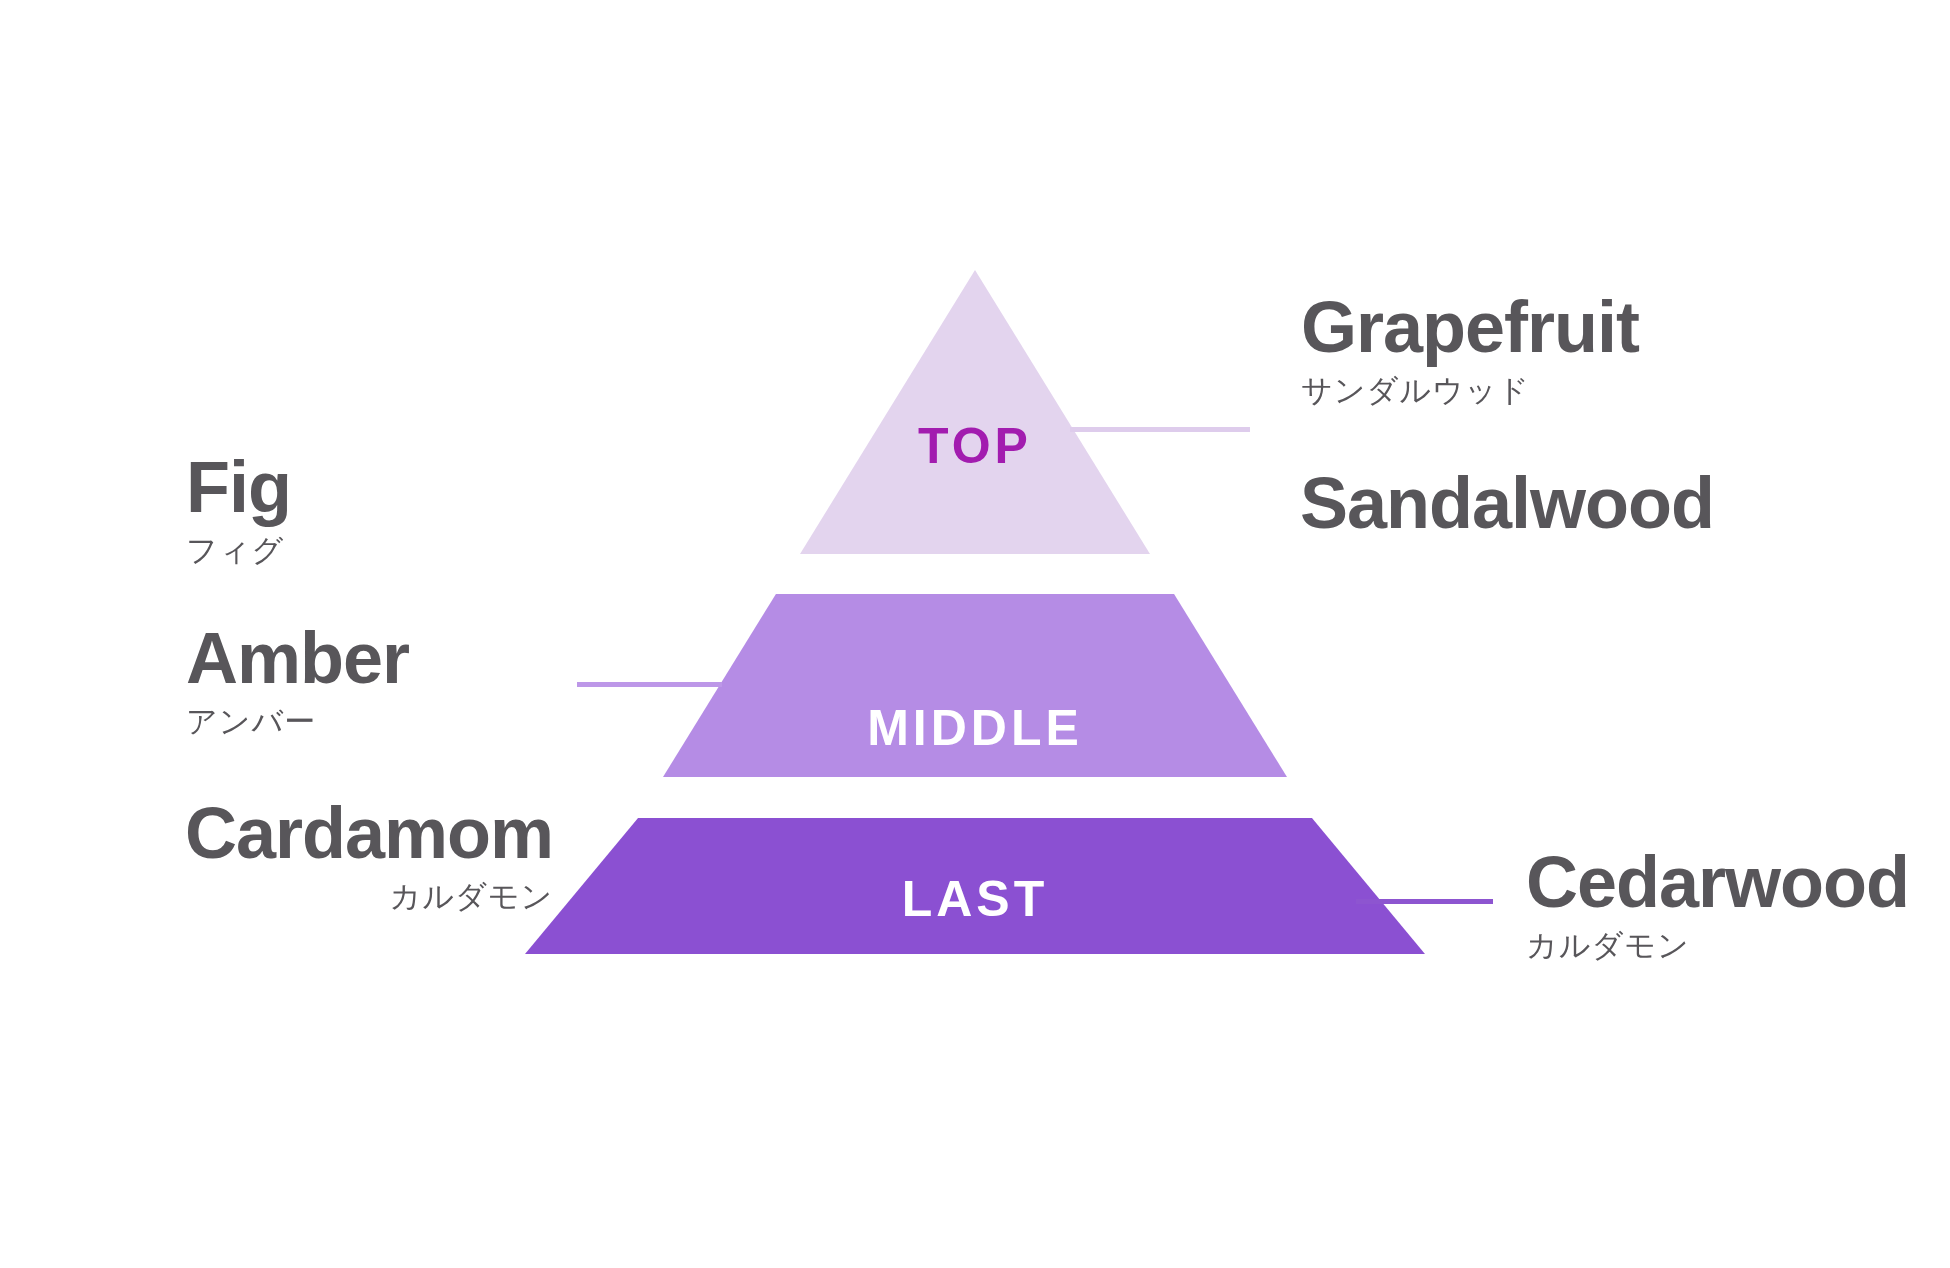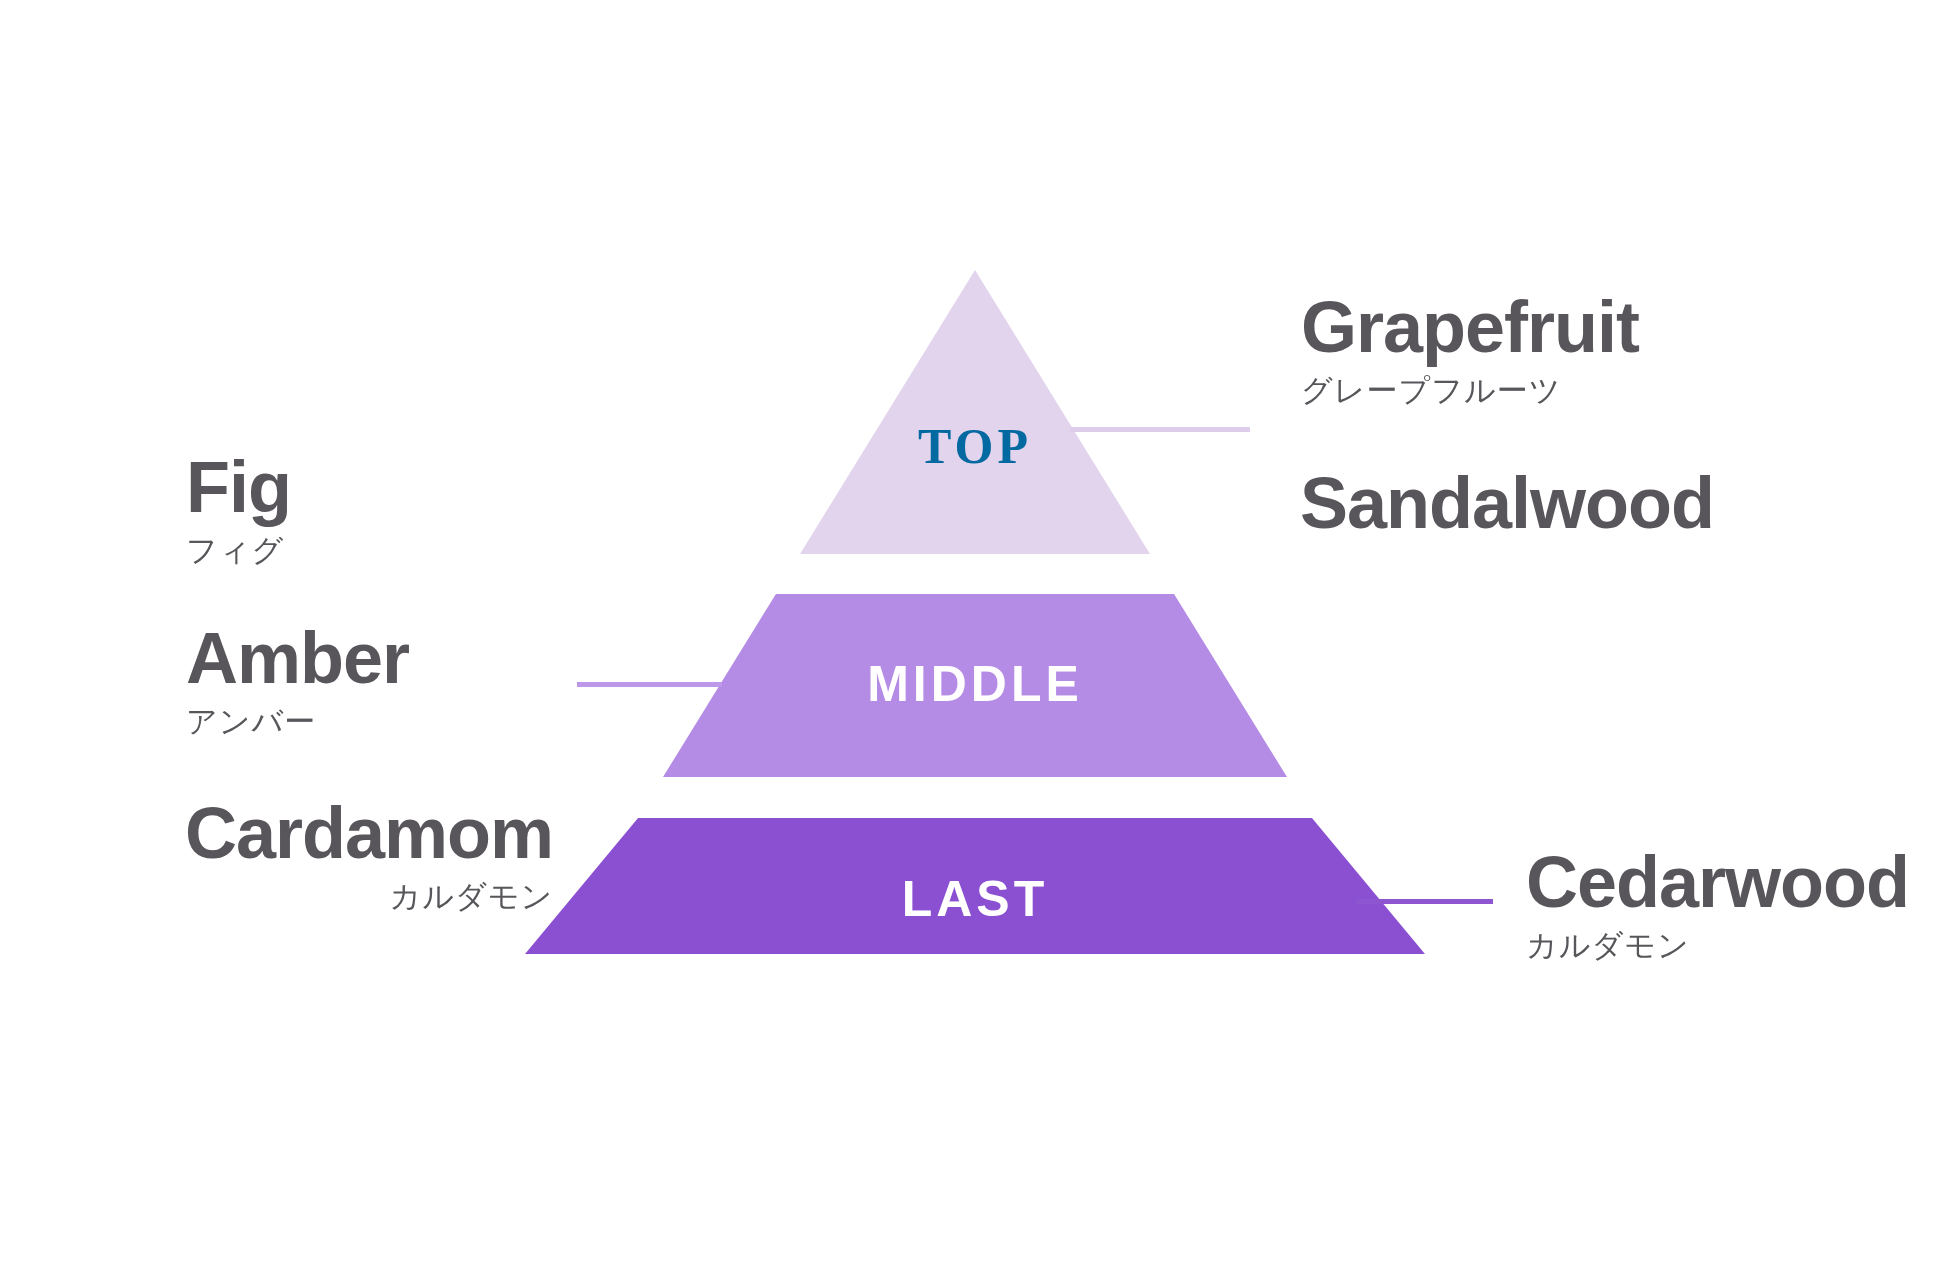--- a/index.html
+++ b/index.html
@@ -71,25 +71,25 @@
   .note-grapefruit { left: 1301px; top: 291px; }
   .note-sandalwood { left: 1300px; top: 467px; }
   .note-cedarwood  { left: 1526px; top: 846px; }
 </style>
 </head>
 <body>
 
 <div class="canvas">
 
   <div class="tier tier-top" style="background-color: rgb(227, 212, 238);">
-    <div class="tier-label" style="color: #0369a1; font-family: Liberation Serif, serif;">TOP</div>
+    <div class="tier-label" style="color: #a21caf;">TOP</div>
   </div>
 
   <div class="tier tier-middle" style="background-color: rgb(181, 140, 229);">
-    <div class="tier-label" style="color: rgb(255, 255, 255);">MIDDLE</div>
+    <div class="tier-label" style="color: rgb(255, 255, 255); margin-top: 44px;">MIDDLE</div>
   </div>
 
   <div class="tier tier-last" style="background-color: rgb(139, 80, 210);">
     <div class="tier-label" style="color: rgb(255, 255, 255);">LAST</div>
   </div>
 
   <div class="connector connector-grapefruit" style="background-color: rgb(222, 204, 236);"></div>
   <div class="connector connector-amber" style="background-color: rgb(189, 151, 232);"></div>
   <div class="connector connector-cedarwood" style="background-color: rgb(141, 85, 208);"></div>
 
@@ -103,21 +103,21 @@
     <div class="note-ja">アンバー</div>
   </div>
 
   <div class="note note-cardamom">
     <div class="note-en">Cardamom</div>
     <div class="note-ja">カルダモン</div>
   </div>
 
   <div class="note note-grapefruit">
     <div class="note-en">Grapefruit</div>
-    <div class="note-ja">グレープフルーツ</div>
+    <div class="note-ja">サンダルウッド</div>
   </div>
 
   <div class="note note-sandalwood">
     <div class="note-en">Sandalwood</div>
   </div>
 
   <div class="note note-cedarwood">
     <div class="note-en">Cedarwood</div>
     <div class="note-ja">カルダモン</div>
   </div>

